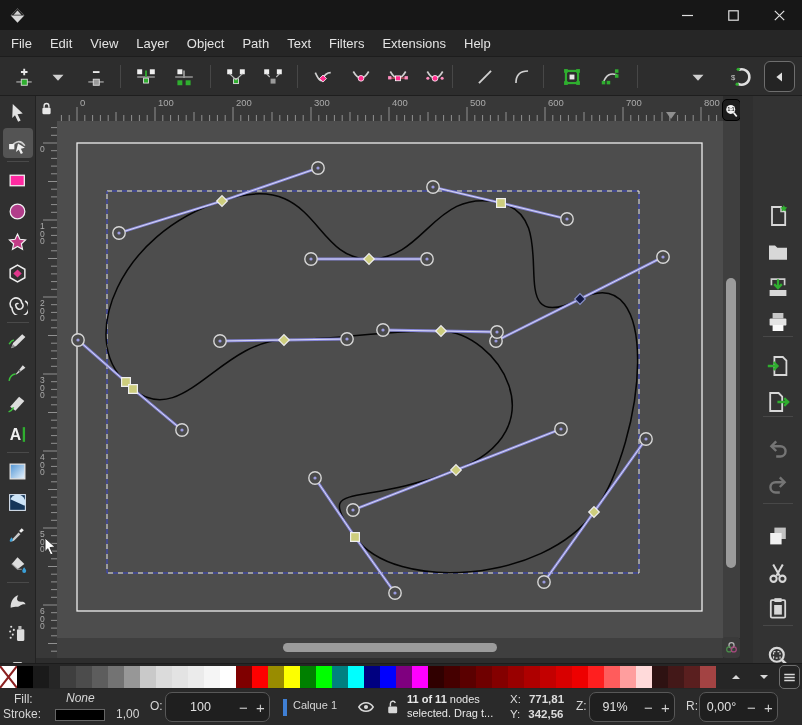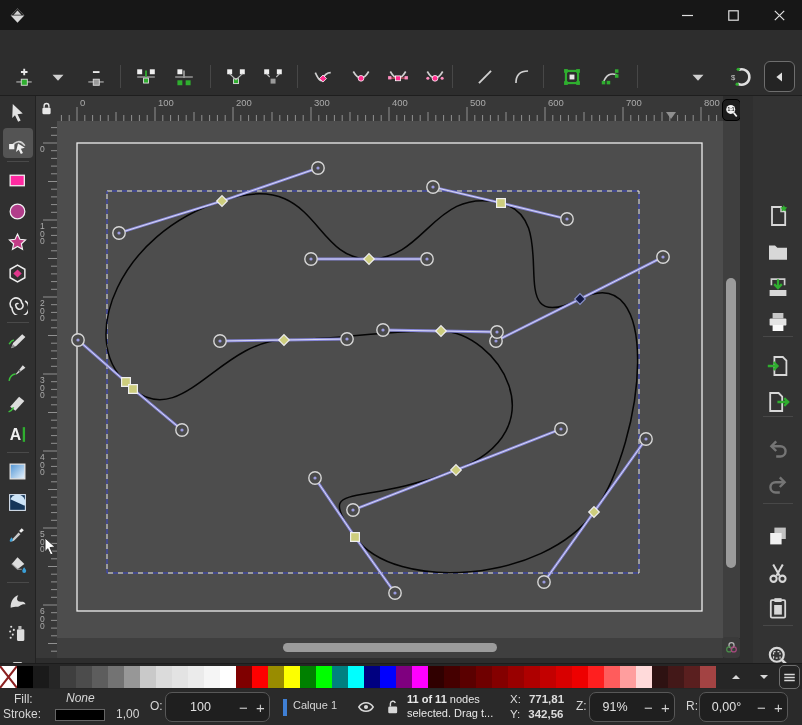--- a/index.html
+++ b/index.html
@@ -92,20 +92,32 @@
           <rect x="0.8" y="0.8" width="9.4" height="9.4" fill="none" stroke="#e0e0e0" stroke-width="1.2"></rect>
         </svg>
       </div>
     <div class="winbtn" style="left:757px">
         <svg viewBox="0 0 11 11">
           <path d="M0.8 0.8l9.4 9.4M10.2 0.8L0.8 10.2" stroke="#e0e0e0" stroke-width="1.2"></path>
         </svg>
       </div>
   </div>
 
+  <div class="menubar" id="menubar">
+      <span class="menu-item">File</span>
+      <span class="menu-item">Edit</span>
+      <span class="menu-item">View</span>
+      <span class="menu-item">Layer</span>
+      <span class="menu-item">Object</span>
+      <span class="menu-item">Path</span>
+      <span class="menu-item">Text</span>
+      <span class="menu-item">Filters</span>
+      <span class="menu-item">Extensions</span>
+      <span class="menu-item">Help</span>
+    </div>
 
   <div class="toolbar" id="toolbar">
       <div class="tb-btn" style="left: 9px;">
         <svg viewBox="0 0 20 20" width="22" height="22">
           <path d="M3 14.5h14" stroke="#bbb"></path>
           <rect x="7.5" y="12" width="5.5" height="5.5" fill="#2fae2f" stroke="#dfdfdf" stroke-width=".8"></rect>
           <path d="M10.2 2.5v6M7.2 5.5h6" stroke="#e8e8e8" stroke-width="1.7"></path>
         </svg>
       </div>
       <div class="tb-btn" style="left: 43px;">
@@ -905,20 +917,20 @@
     </div>
 
     <span class="sb" style="left:576px;top:10px;">Z:</span>
     <div class="spinbox" style="left:589px;width:86px;">
       <span class="spin-val">91%</span>
       <span class="spin-btn">−</span>
       <span class="spin-btn">+</span>
     </div>
 
     <span class="sb" style="left:686px;top:10px;">R:</span>
-    <div class="spinbox" style="left:699px;width:89px;">
+    <div class="spinbox" style="left:699px;width:79px;">
       <span class="spin-val">0,00°</span>
       <span class="spin-btn">−</span>
       <span class="spin-btn">+</span>
     </div>
   </div>
 
 </div>
 
 </body></html>

